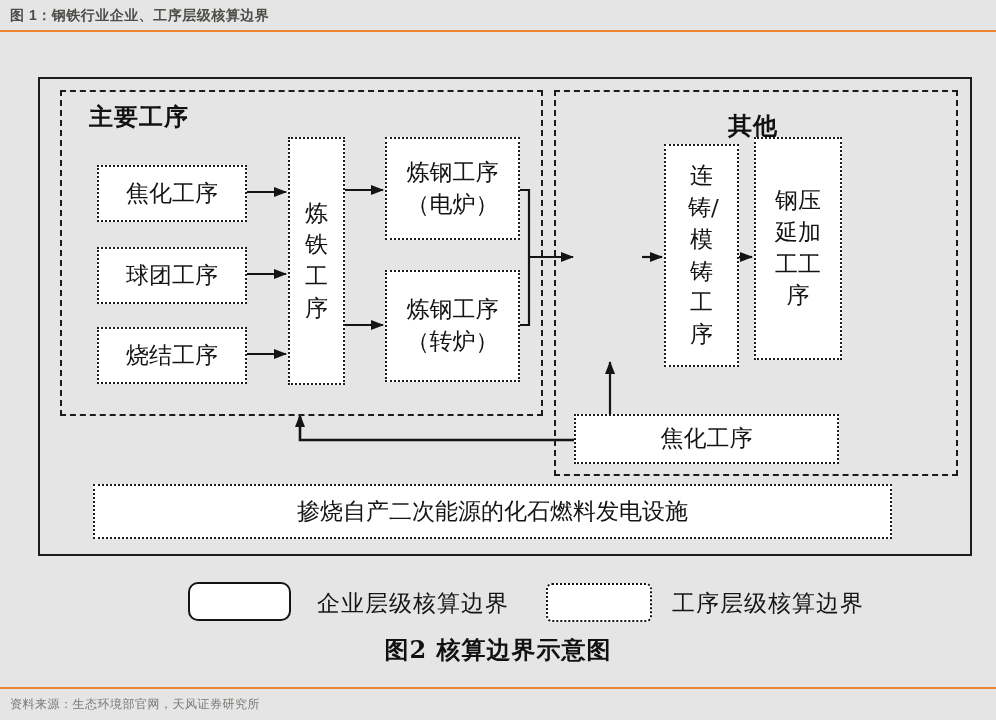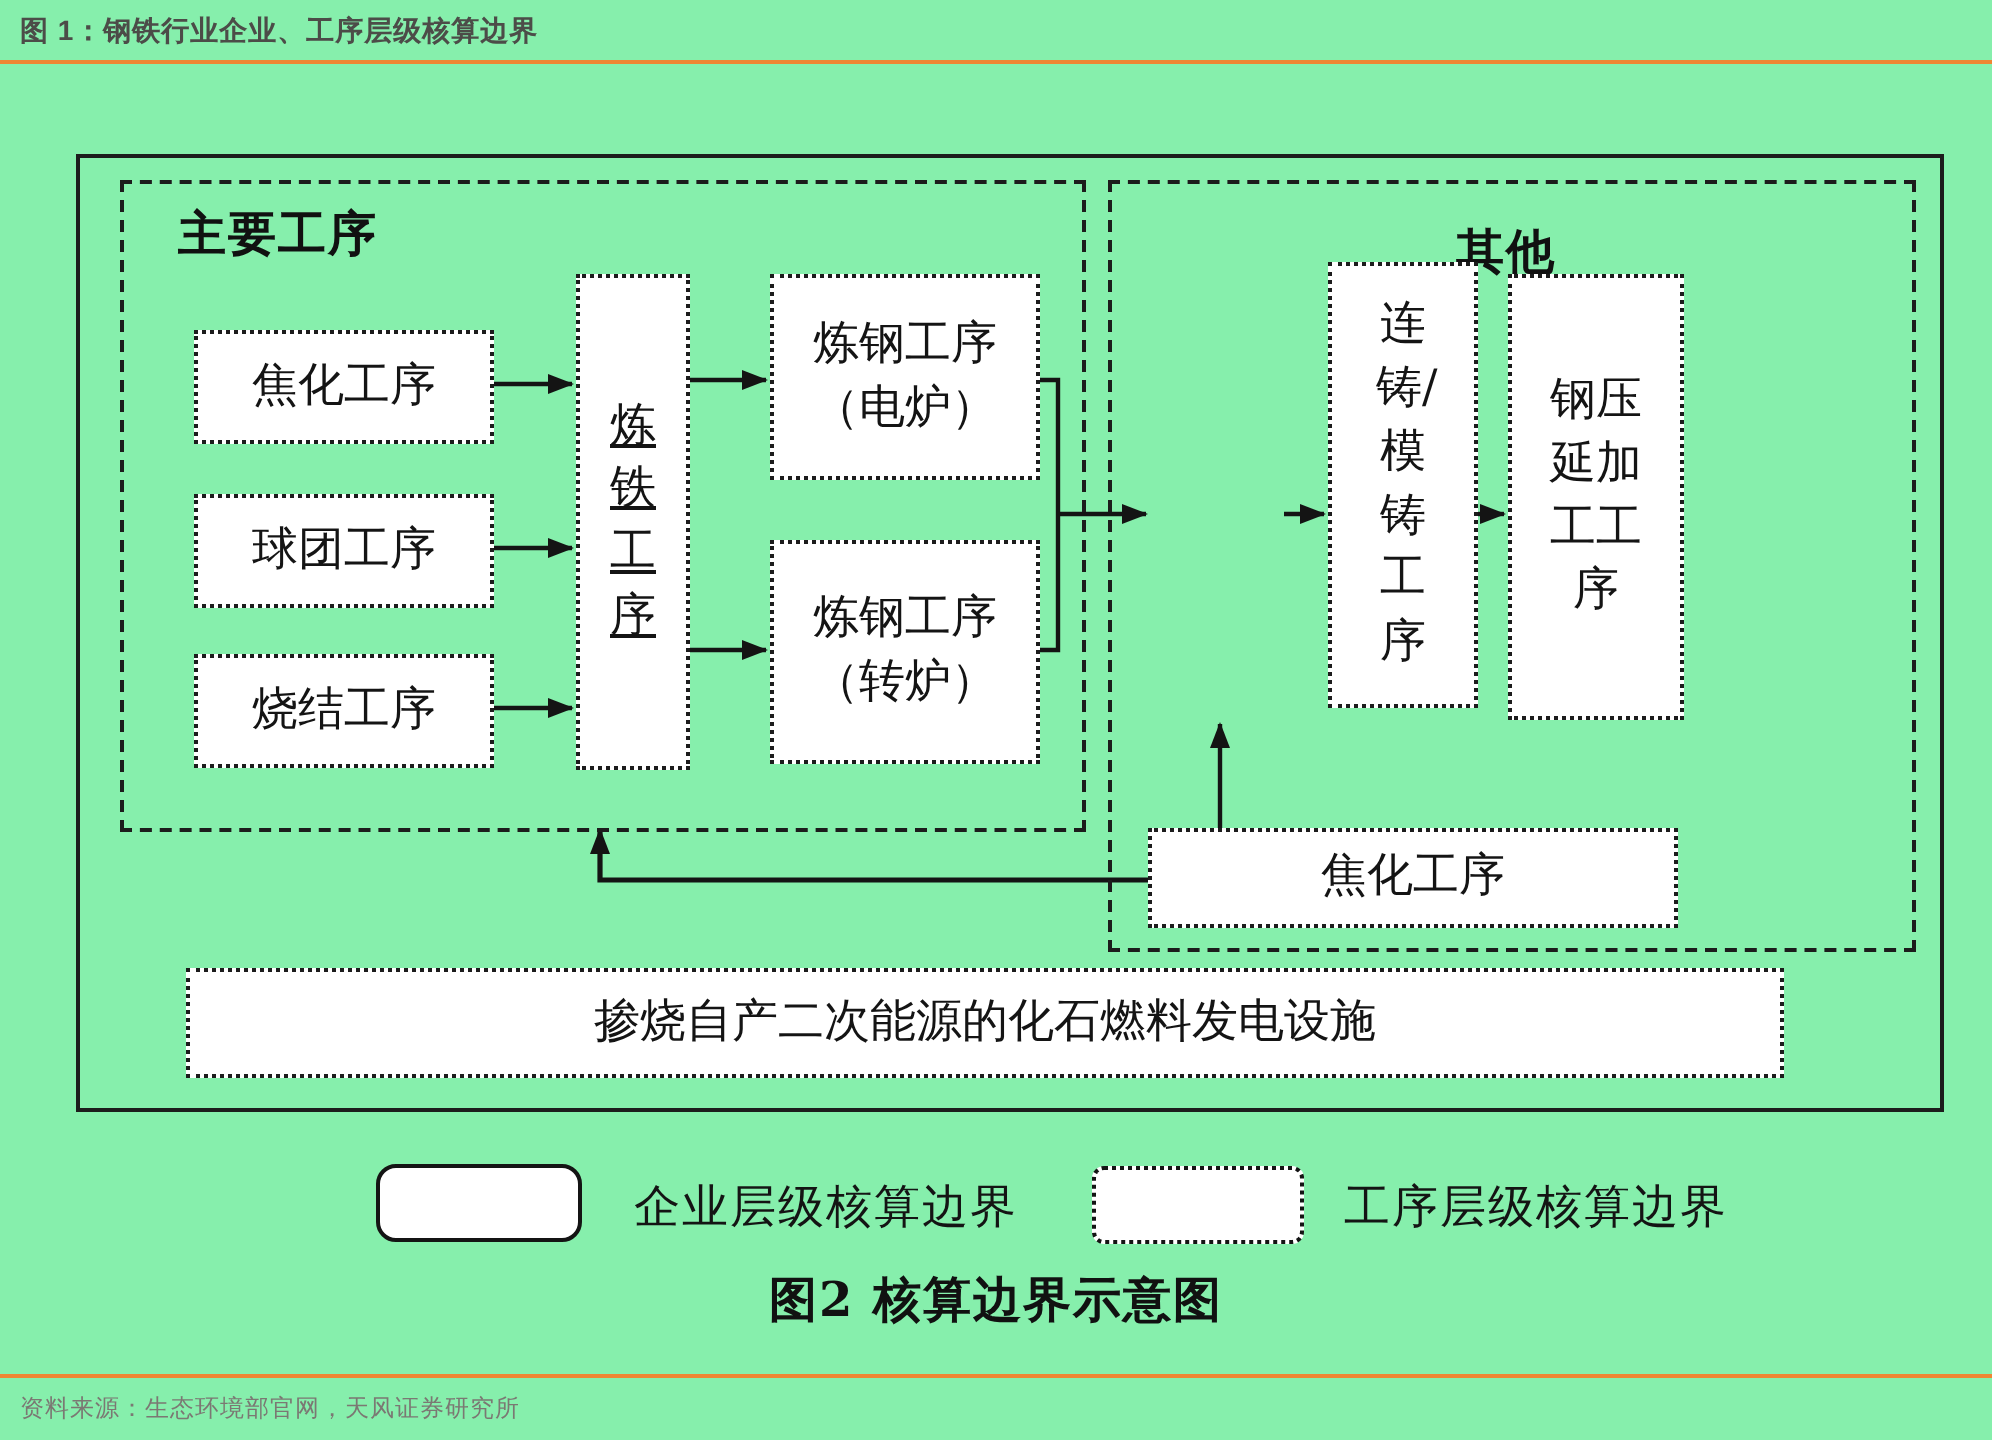--- a/index.html
+++ b/index.html
@@ -1,19 +1,19 @@
 <!DOCTYPE html>
 <html><head>
 <meta charset="utf-8">
 <style>
   html,body{margin:0;padding:0;background:#ffffff;}
   .page{
     position:relative;
     width:996px;height:720px;
-    background:#86efac;
+    background:#e5e5e5;
     font-family:"Liberation Sans", sans-serif;
     overflow:hidden;
   }
   
   .fig-title{
     position:absolute;left:10px;top:7px;
     font-size:14px;font-weight:bold;color:#4c4c48;
     letter-spacing:0.5px;
   }
   .rule{position:absolute;left:0;width:996px;background:#ee8633;}
@@ -45,26 +45,26 @@
     position:absolute;border:2px dotted #1c1c1c;
     display:flex;align-items:center;justify-content:center;
     text-align:center;font-size:23px;line-height:1.38;
     background:#ffffff;box-sizing:border-box;
   }
   .prewrap{white-space:pre-line;}
   
   .n-coking    {left:57px; top:86px;  width:150px;height:57px;}
   .n-pellet    {left:57px; top:168px; width:150px;height:57px;}
   .n-sinter    {left:57px; top:248px; width:150px;height:57px;}
-  .n-iron      {left:248px;top:58px;  width:57px; height:248px;padding:0 2px;text-decoration:underline;}
+  .n-iron      {left:248px;top:58px;  width:57px; height:248px;padding:0 2px;}
   .n-eaf       {left:345px;top:58px;  width:135px;height:103px;}
   .n-bof       {left:345px;top:191px; width:135px;height:112px;}
   
   .n-refine    {left:535px;top:60px;  width:67px; height:221px;}
-  .n-cast      {left:624px;top:52px;  width:75px; height:223px;}
+  .n-cast      {left:624px;top:65px;  width:75px; height:223px;}
   .n-roll      {left:714px;top:58px;  width:88px; height:223px;}
   .n-otherfac  {left:814px;top:60px;  width:71px; height:223px;}
   .n-lime      {left:534px;top:335px; width:265px;height:50px;}
   .n-power     {left:53px; top:405px; width:799px;height:55px;}
   .narrow span{display:inline-block;}
   .w1{width:27px;}   
   .w2{width:50px;}   
   
   .legend-swatch{position:absolute;box-sizing:border-box;background:#fff;}
   .sw-solid{left:188px;top:582px;width:103px;height:39px;border:2.5px solid #141414;border-radius:10px;}

